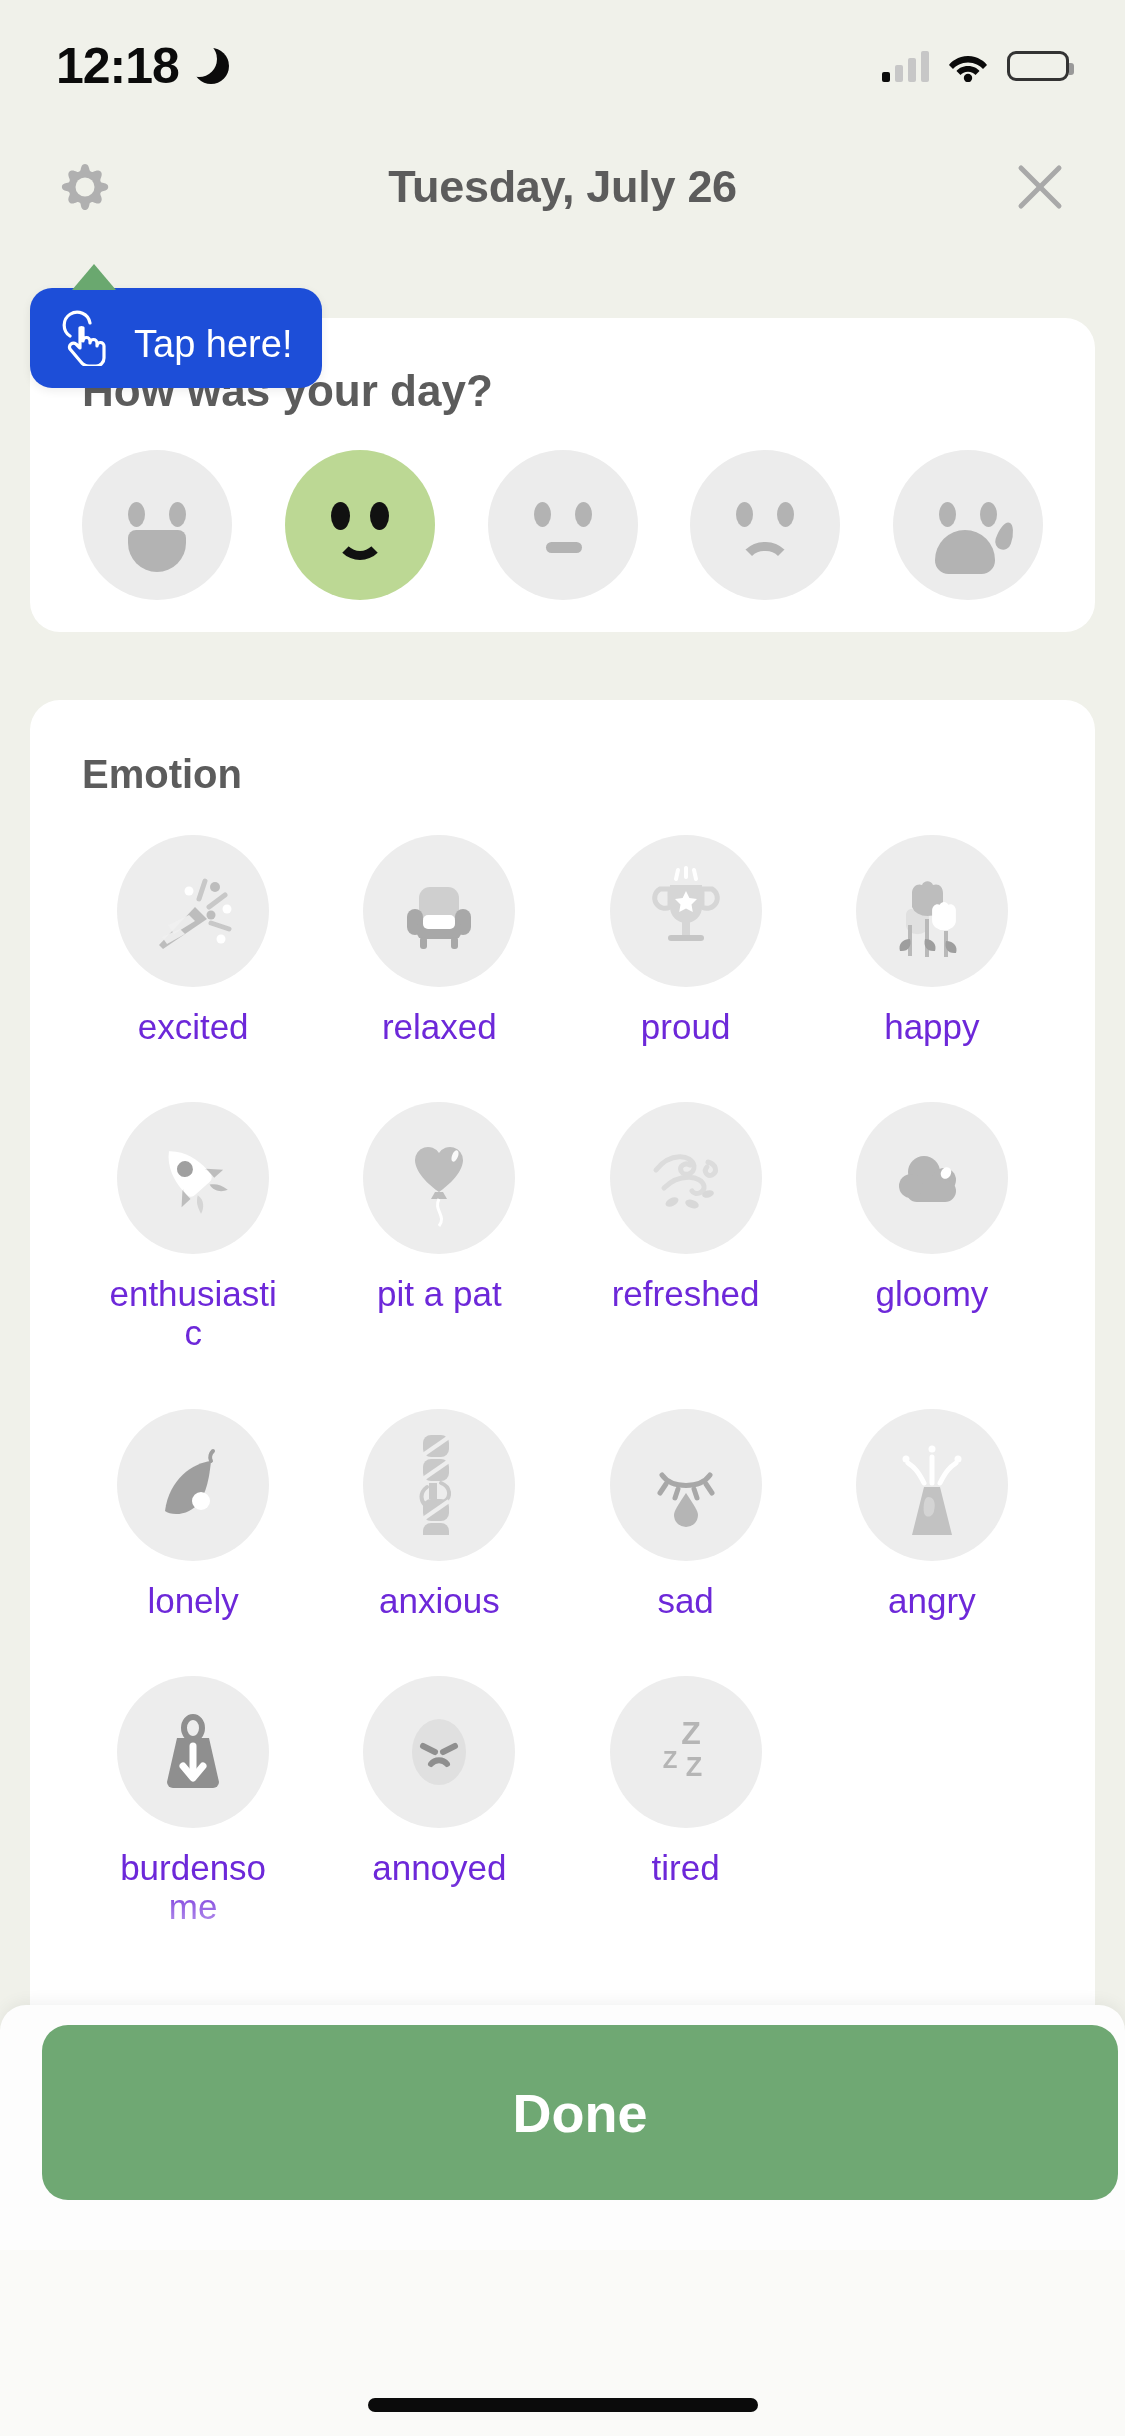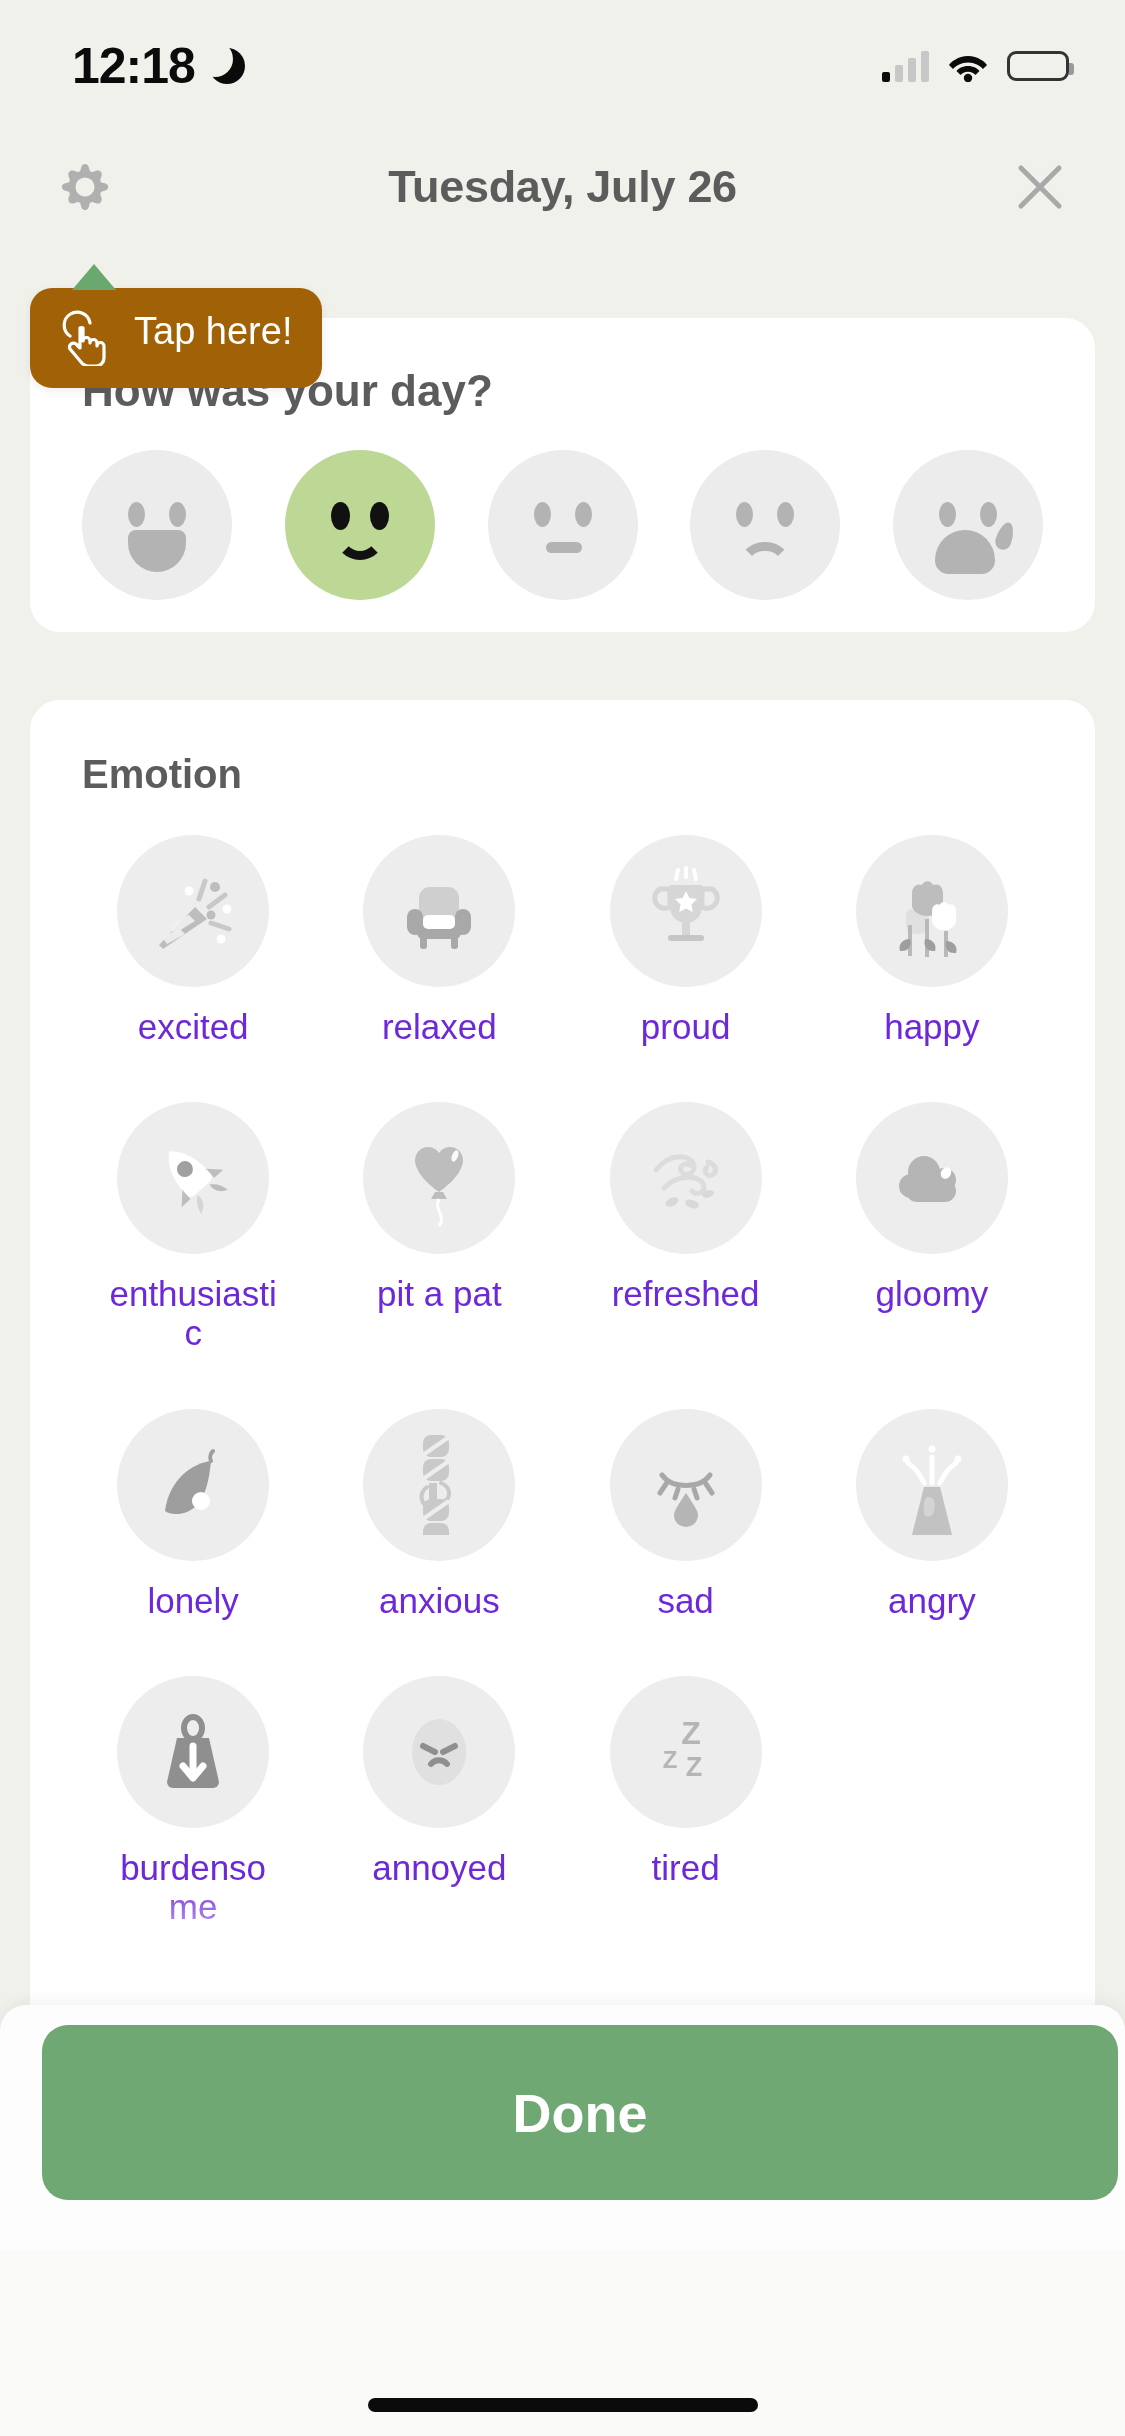--- a/index.html
+++ b/index.html
@@ -10,21 +10,21 @@
     position:relative;
     overflow:hidden;
   }
 
   
   .statusbar{
     position:absolute; top:0; left:0; width:1125px; height:132px;
     display:flex; align-items:center; justify-content:space-between;
     padding:0 56px 0 56px;
   }
-  .sb-left{ display:flex; align-items:center; gap:14px;margin-left:16px; }
+  .sb-left{ display:flex; align-items:center; gap:14px; }
   .sb-time{ font-size:50px; font-weight:600; color:#0b0b0b; letter-spacing:-1px; }
   .sb-moon{ width:36px; height:36px; position:relative; }
   .sb-moon:before{
     content:""; position:absolute; inset:0;
     border-radius:50%; background:#0b0b0b;
   }
   .sb-moon:after{
     content:""; position:absolute; left:-12px; top:-7px;
     width:36px; height:36px; border-radius:50%; background:#f0f1ea;
   }
@@ -53,23 +53,23 @@
     display:flex; align-items:center; justify-content:space-between;
     padding:0 48px;
   }
   .gear{ width:74px; height:74px; display:flex; align-items:center; justify-content:center; }
   .title{ font-size:45px; font-weight:700; color:#5c5c5c; letter-spacing:-0.3px; }
   .close{ width:74px; height:74px; display:flex; align-items:center; justify-content:center; }
 
   
   .tooltip{
     position:absolute; left:30px; top:288px;
-    background:#a16207; border-radius:22px;
+    background:#1d4ed8; border-radius:22px;
     padding:22px 30px 22px 26px;
-    display:flex; align-items:flex-start; gap:22px;
+    display:flex; align-items:flex-end; gap:22px;
     z-index:40;
     box-shadow:0 3px 10px rgba(0,0,0,.07);
   }
   .tooltip:before{
     content:""; position:absolute; top:-24px; left:42px;
     border-left:22px solid transparent; border-right:22px solid transparent;
     border-bottom:26px solid #6aa86f;
   }
   .tooltip .tip-label{ color:#fff; font-size:38px; font-weight:400; white-space:nowrap; }
 

